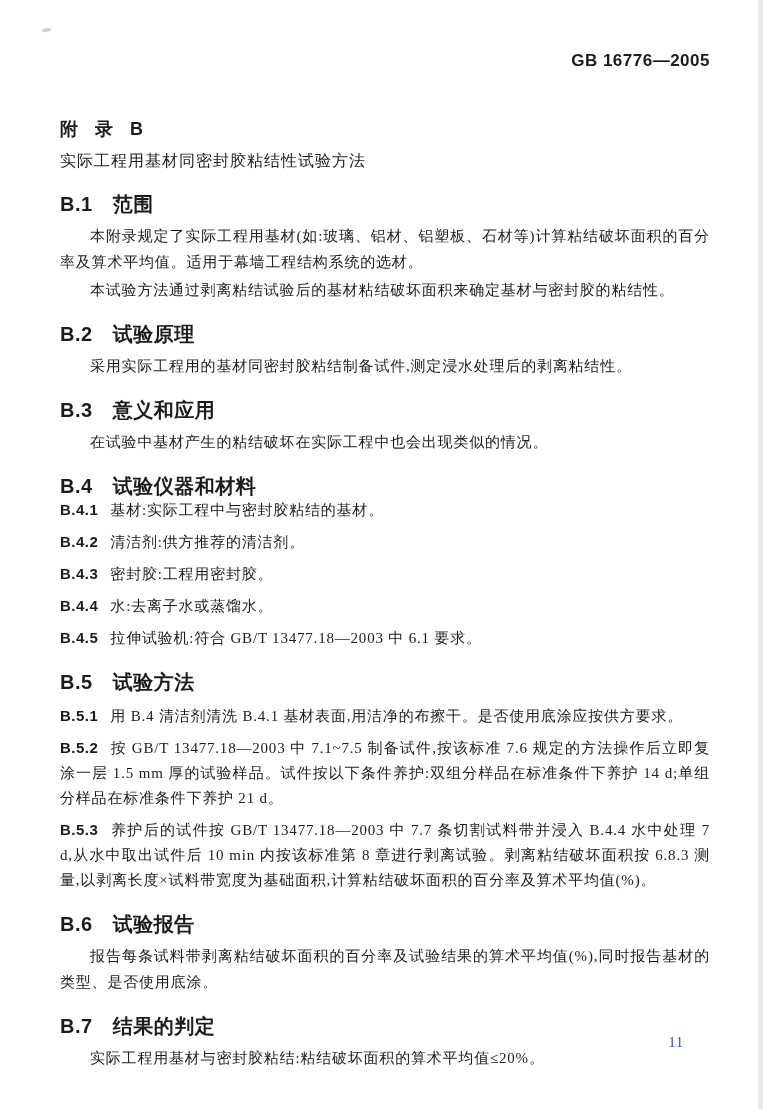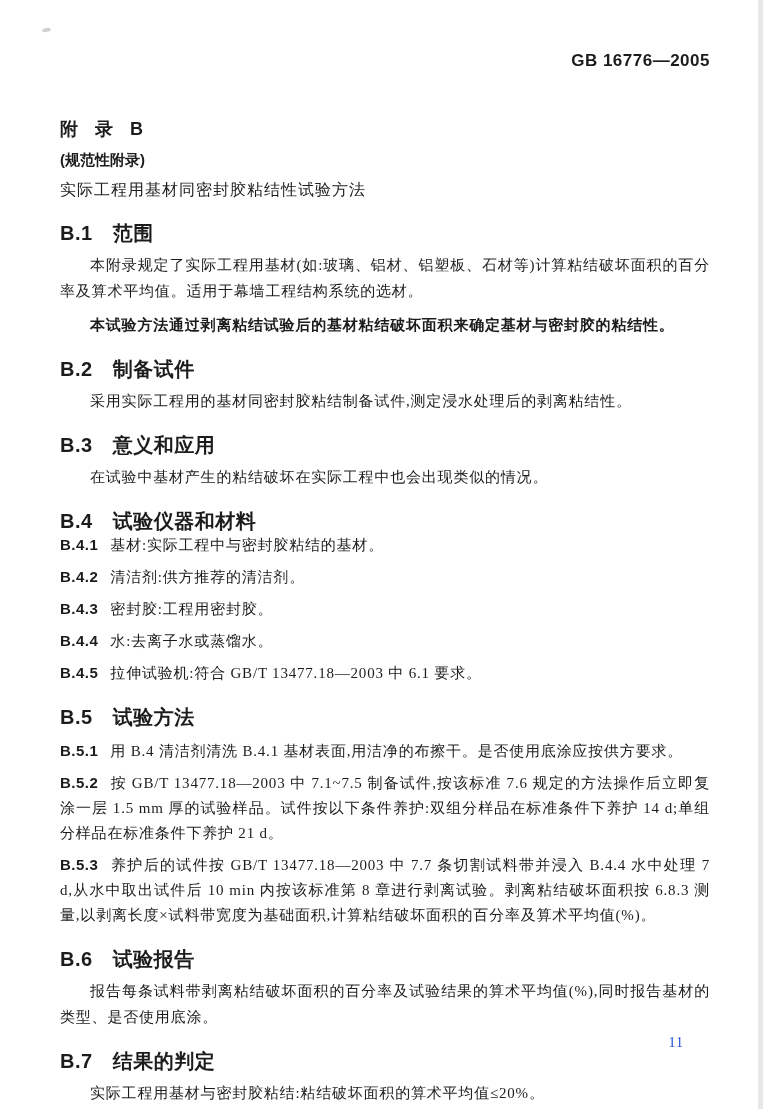--- a/index.html
+++ b/index.html
@@ -70,37 +70,36 @@
 <div class="page">
 
   <div class="scan-speck"></div>
 
   <div class="header-row">
     <span>GB 16776—2005</span>
   </div>
 
   <div class="title-block">
     <p class="title-main">附 录 B</p>
-    <p class="title-sub">(规范性附录)</p>
     <p class="title-name">实际工程用基材同密封胶粘结性试验方法</p>
   </div>
 
   <div class="section">
     <h2 class="sec-h">
       <span class="sec-num">B.1</span>
       <span>范围</span>
     </h2>
     <p class="para indent">本附录规定了实际工程用基材(如:玻璃、铝材、铝塑板、石材等)计算粘结破坏面积的百分率及算术平均值。适用于幕墙工程结构系统的选材。</p>
-    <p class="para indent" style="margin-top:8px;font-weight:bold;">本试验方法通过剥离粘结试验后的基材粘结破坏面积来确定基材与密封胶的粘结性。</p>
+    <p class="para indent" style="margin-top:2px;">本试验方法通过剥离粘结试验后的基材粘结破坏面积来确定基材与密封胶的粘结性。</p>
   </div>
 
   <div class="section">
     <h2 class="sec-h">
       <span class="sec-num">B.2</span>
-      <span>制备试件</span>
+      <span>试验原理</span>
     </h2>
     <p class="para indent">采用实际工程用的基材同密封胶粘结制备试件,测定浸水处理后的剥离粘结性。</p>
   </div>
 
   <div class="section">
     <h2 class="sec-h">
       <span class="sec-num">B.3</span>
       <span>意义和应用</span>
     </h2>
     <p class="para indent">在试验中基材产生的粘结破坏在实际工程中也会出现类似的情况。</p>

